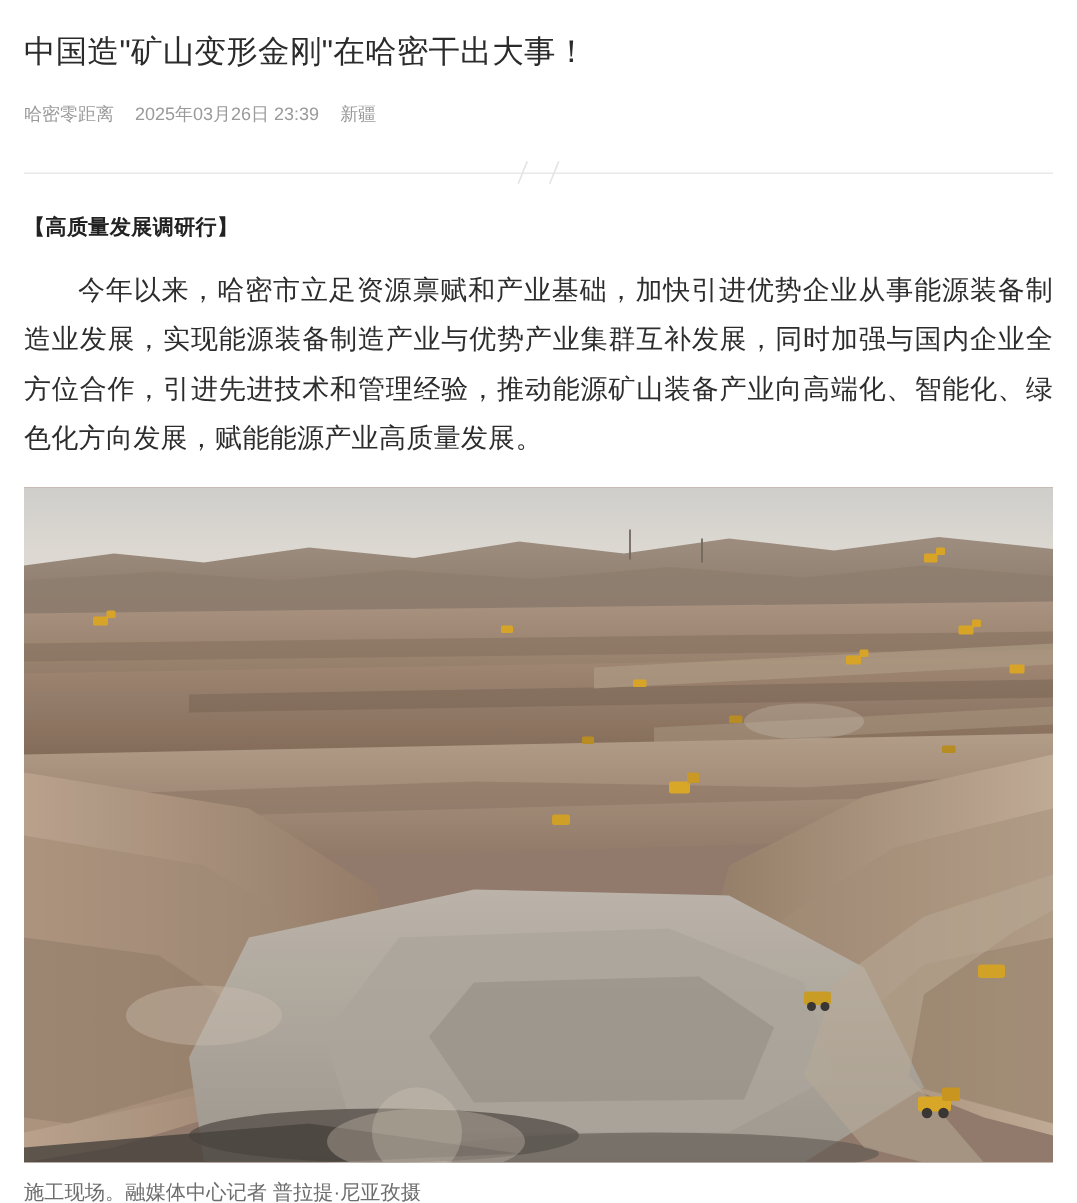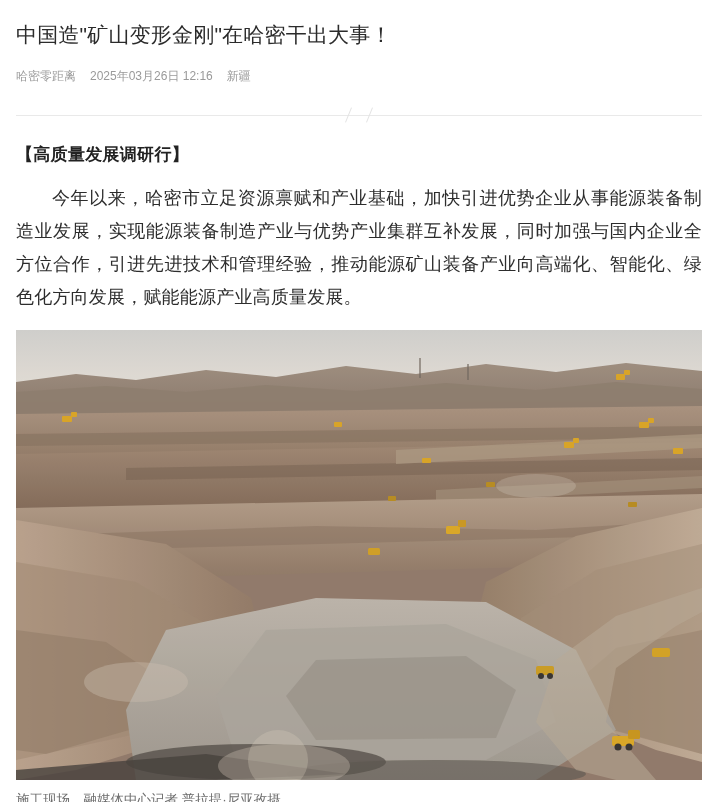--- a/index.html
+++ b/index.html
@@ -64,21 +64,21 @@
     position: absolute;
     top: 0;
     width: 1px;
     height: 16px;
     background: #e3e3e3;
   }
   .divider-mark:before { left: 12px; transform: rotate(22deg); }
   .divider-mark:after  { right: 12px; transform: rotate(22deg); }
 
   .section-label {
-    font-size: 17px;
+    font-size: 14px;
     font-weight: bold;
     color: #222222;
     margin: 14px 0 16px 0;
     letter-spacing: 0.3px;
   }
   .body-text {
     font-size: 18px;
     line-height: 33px;
     color: #2d2d2d;
     text-align: justify;
@@ -107,21 +107,21 @@
 </style>
 </head>
 <body>
 
 <div class="article">
 
   <h1 class="headline">中国造"矿山变形金刚"在哈密干出大事！</h1>
 
   <div class="meta">
     <span>哈密零距离</span>
-    <span>2025年03月26日 12:16</span>
+    <span>2025年03月26日 23:39</span>
     <span>新疆</span>
   </div>
 
   <div class="divider-wrap">
     <div class="divider"></div>
     <div class="divider-mark"></div>
   </div>
 
   <div class="section-label">【高质量发展调研行】</div>
 

